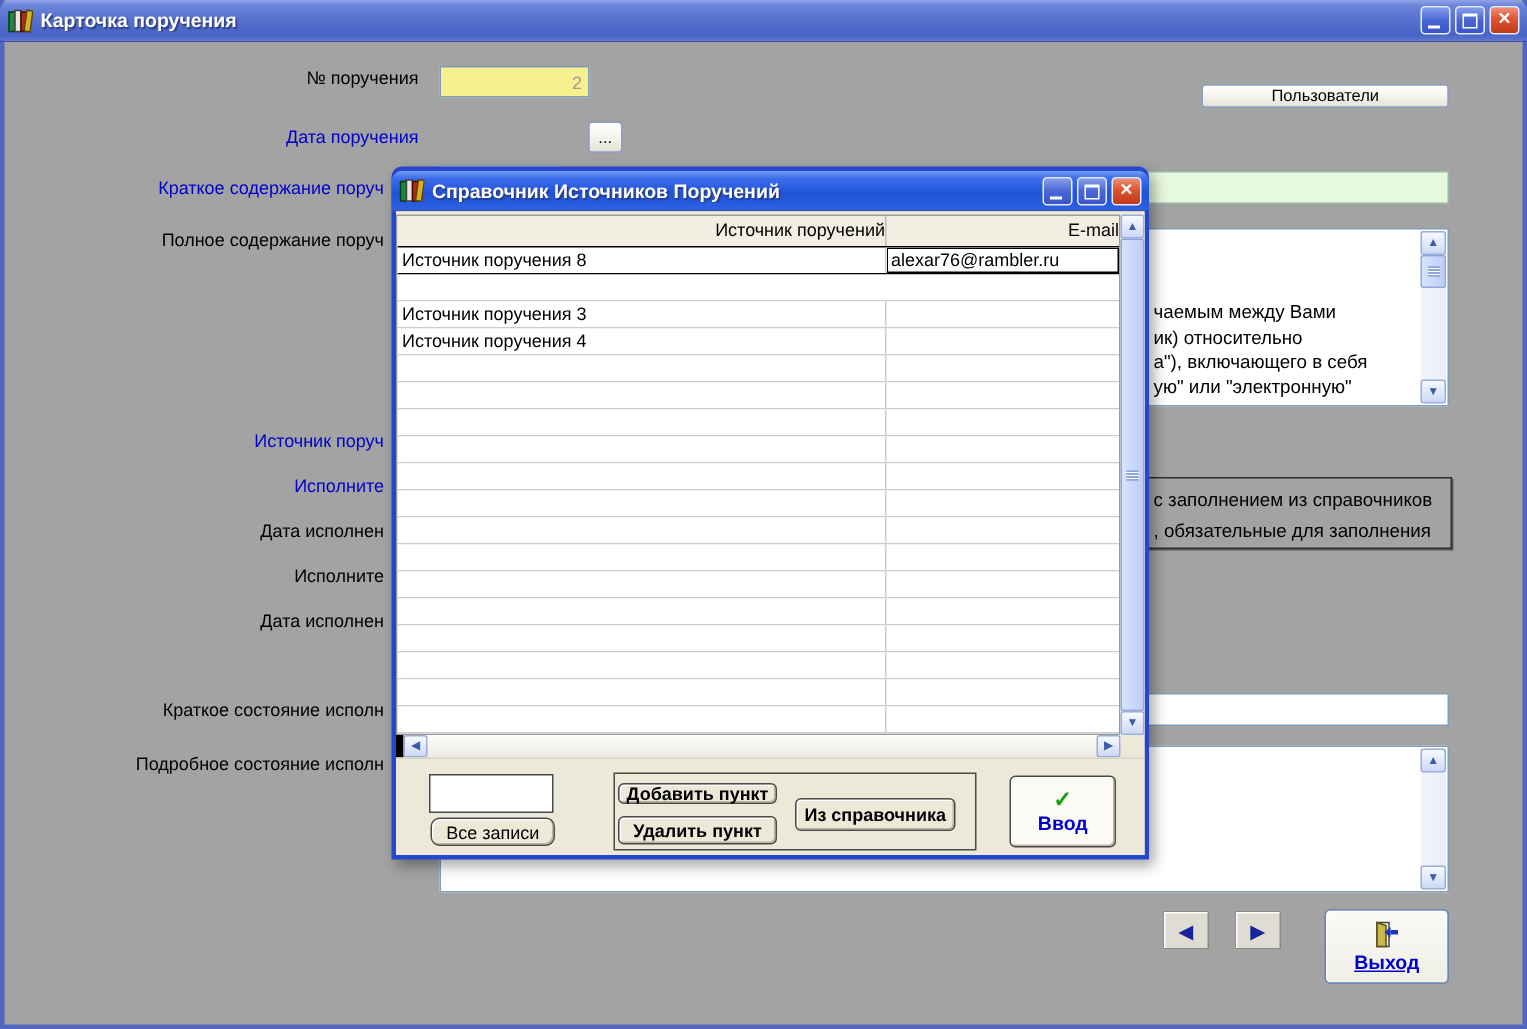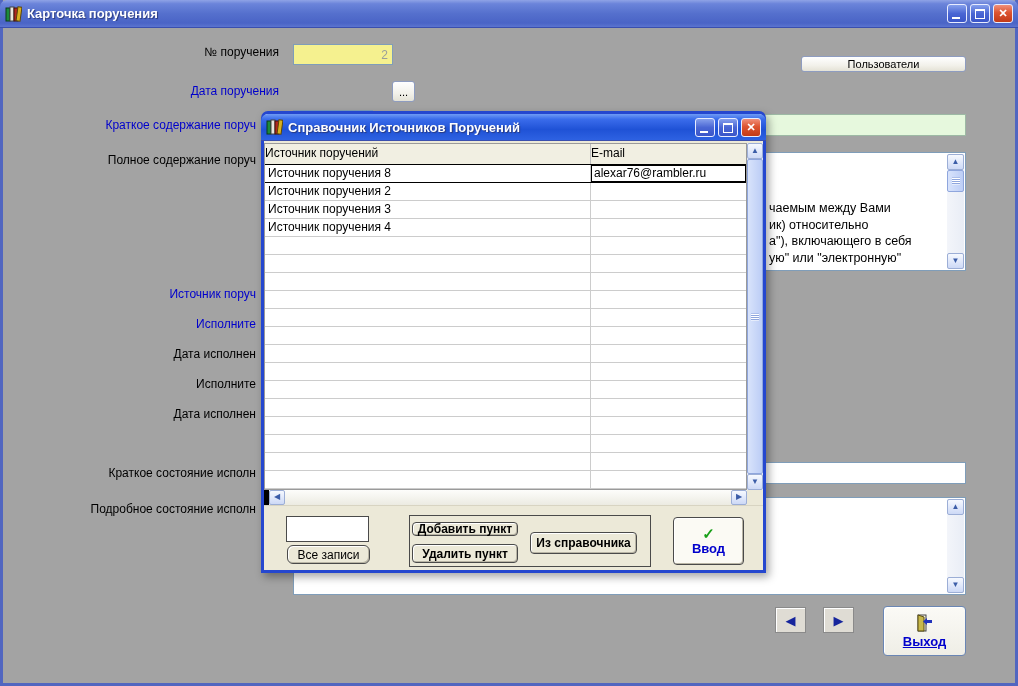--- a/index.html
+++ b/index.html
@@ -53,21 +53,21 @@
   
   .dialog{position:absolute;left:258px;top:111px;width:505px;height:462px;z-index:10;box-sizing:border-box;
        border:3px solid #2547cf;background:#ece9d8;border-radius:7px 7px 0 0;
        box-shadow:3px 4px 9px rgba(0,0,0,.35);}
   .dialog .titlebar{height:27px;
        background:linear-gradient(180deg,#6f9bf4 0%,#3a6ceb 20%,#1f52d6 60%,#2e62e2 100%);}
   .dlg-body{position:absolute;left:0;right:0;top:27px;bottom:0;background:#ece9d8;overflow:hidden;}
   .tbl{position:absolute;left:0;top:2px;width:483px;height:347px;background:#fff;border:1px solid #9a9a9a;
        box-sizing:border-box;}
   .t-head{display:flex;height:20px;background:#f1efe2;border-bottom:1px solid #8c8c8c;}
-  .t-hcell{box-sizing:border-box;font-size:12px;line-height:19px;text-align:left;color:#000;}
+  .t-hcell{box-sizing:border-box;font-size:12px;line-height:19px;text-align:right;color:#000;}
   .t-hcell.c1{width:326px;border-right:1px solid #bdbdbd;}
   .t-hcell.c2{flex:1;}
   .t-rows{position:absolute;left:0;right:0;top:20px;bottom:0;overflow:hidden;}
   .t-row{display:flex;height:18px;border-bottom:1px solid #cccccc;box-sizing:border-box;background:#fff;}
   .t-row.selected{border-top:1px solid #000;border-bottom:1px solid #000;height:19px;}
   .t-cell{box-sizing:border-box;font-size:12px;line-height:17px;padding:0 3px;white-space:nowrap;overflow:hidden;}
   .t-cell.c1{width:326px;border-right:1px solid #cccccc;}
   .t-cell.c2{flex:1;}
   .t-cell.focused{box-shadow:inset 0 0 0 1px #000;}
   .dlg-vsb{position:absolute;right:0;top:2px;width:16px;height:347px;background:#e9edf6;display:flex;flex-direction:column;}
@@ -144,20 +144,24 @@
       <div>ом</div>
     </div>
     <div class="vsb">
       <div class="sb-btn">▲</div>
       <div class="sb-thumb" style="height:22px;"></div>
       <div class="sb-track"></div>
       <div class="sb-btn">▼</div>
     </div>
   </div>
 
+  <div class="note">
+    <div class="nline" style="top:7px;">с заполнением из справочников</div>
+    <div class="nline" style="top:28px;">, обязательные для заполнения</div>
+  </div>
 
   <div class="edit" style="left:290px;top:462px;width:673px;height:22px;"></div>
 
   <div class="area" style="left:290px;top:497px;width:673px;height:98px;">
     <div class="vsb">
       <div class="sb-btn">▲</div>
       <div class="sb-track"></div>
       <div class="sb-btn">▼</div>
     </div>
   </div>
@@ -204,21 +208,20 @@
         <div class="t-head">
           <div class="t-hcell c1">Источник поручений</div>
           <div class="t-hcell c2">E-mail</div>
         </div>
         <div class="t-rows">
             <div class="t-row selected">
               <div class="t-cell c1">Источник поручения 8</div>
               <div class="t-cell c2 focused">alexar76@rambler.ru</div>
             </div>
             <div class="t-row">
-              <div class="t-cell c1">Источник поручения 2</div>
               <div class="t-cell c2"></div>
             </div>
             <div class="t-row">
               <div class="t-cell c1">Источник поручения 3</div>
               <div class="t-cell c2"></div>
             </div>
             <div class="t-row">
               <div class="t-cell c1">Источник поручения 4</div>
               <div class="t-cell c2"></div>
             </div>

